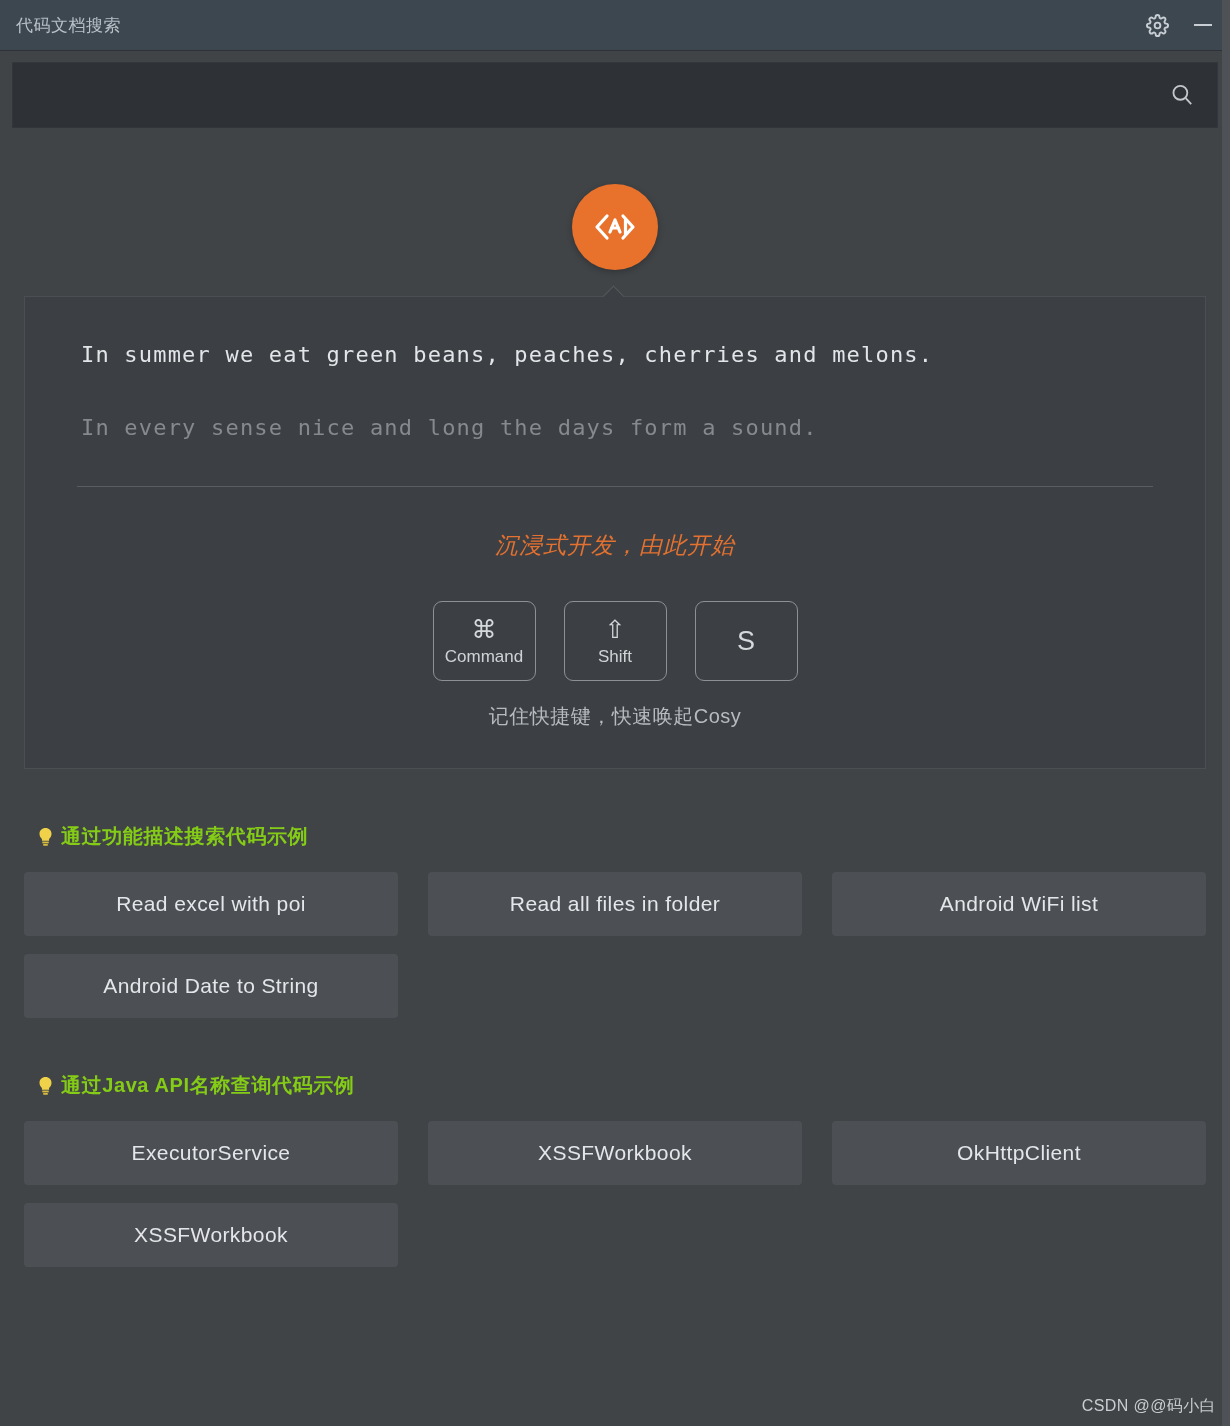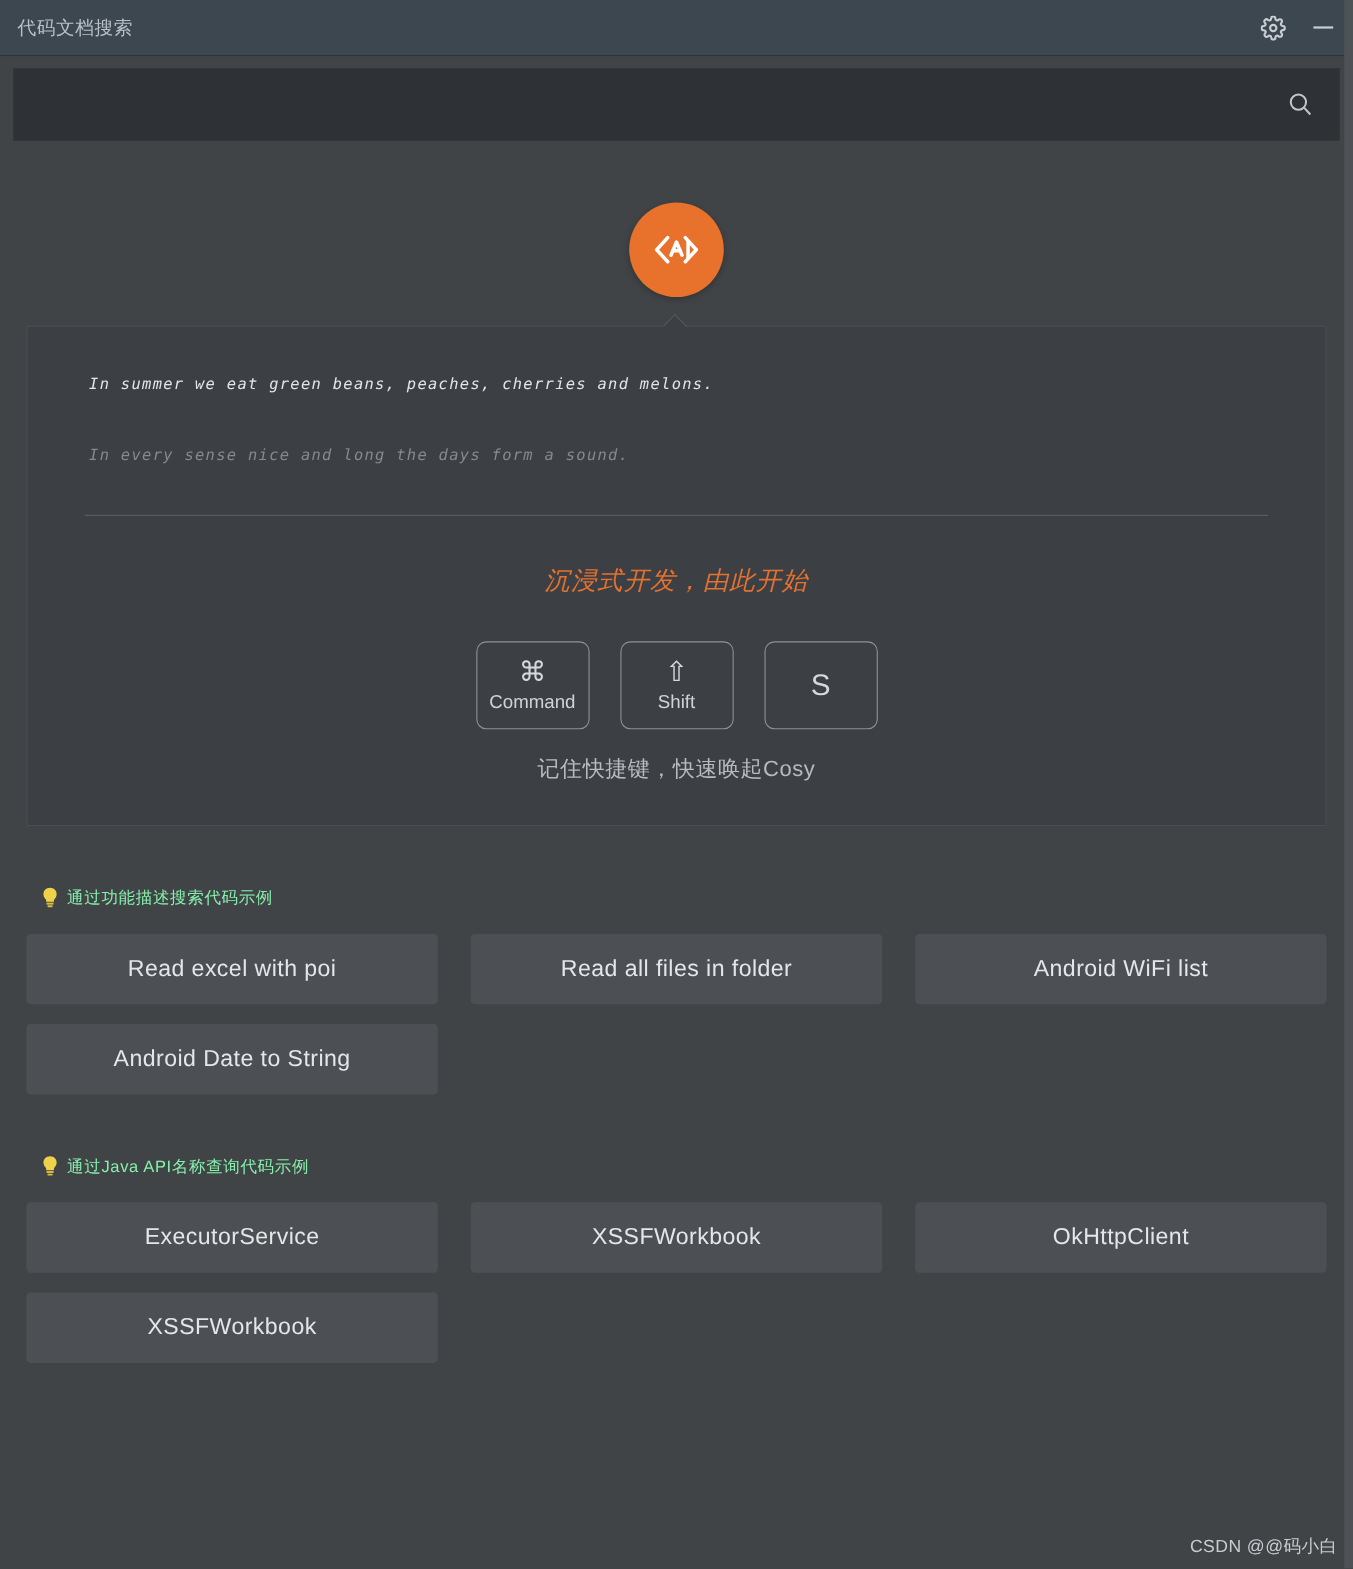--- a/index.html
+++ b/index.html
@@ -130,24 +130,23 @@
     border-top: 1px solid #55595d;
     transform: rotate(45deg);
   }
   .panel {
     background: #3c4044;
     border: 1px solid #4b4f53;
     padding: 45px 28px 38px 28px;
   }
   .quote-line {
     font-family: "DejaVu Sans Mono", monospace;
-    font-size: 14px;
+    font-size: 22px;
     letter-spacing: 1.2px;
     padding-left: 28px;
-    font-style: italic;
   }
   .quote-primary {
     color: #e3e5e8;
   }
   .quote-secondary {
     color: #86898d;
     margin-top: 48px;
   }
   .panel-divider {
     height: 1px;
@@ -215,23 +214,24 @@
     margin-left: 12px;
   }
   .bulb-icon {
     width: 18px;
     height: 22px;
     display: flex;
     align-items: center;
     justify-content: center;
   }
   .section-title {
-    font-size: 15px;
-    color: #86efac;
+    font-size: 20px;
+    color: #84cc16;
     letter-spacing: 0.6px;
+    font-weight: bold;
   }
   .chip-grid {
     margin-top: 22px;
     display: grid;
     grid-template-columns: 1fr 1fr 1fr;
     gap: 18px 30px;
   }
   .chip {
     height: 64px;
     background: #4c5054;

